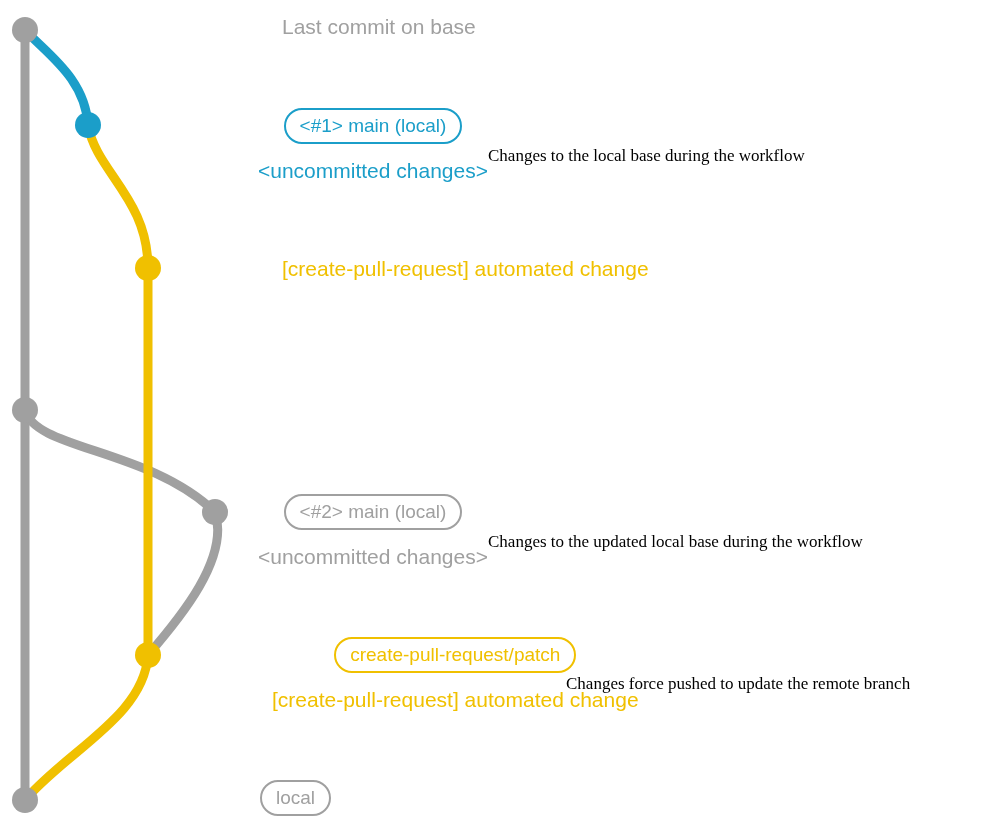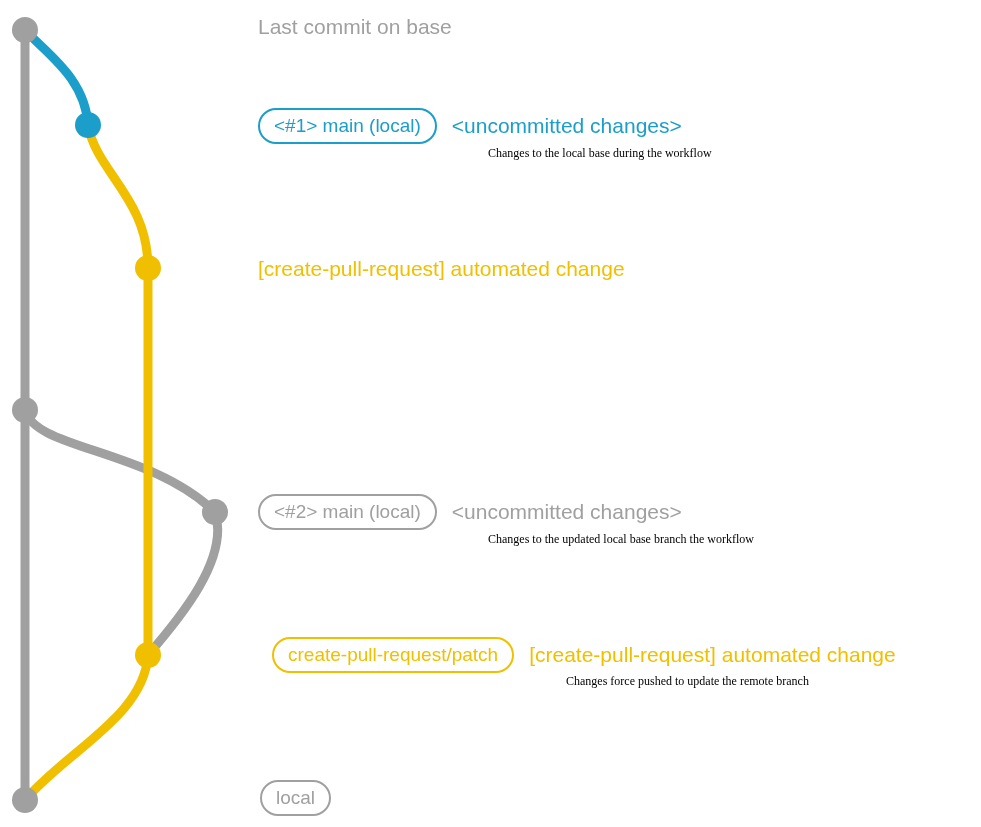--- a/index.html
+++ b/index.html
@@ -27,39 +27,41 @@
   .yellow-line { stroke: var(--yellow); }
   .gray-dot    { fill: var(--gray); }
   .blue-dot    { fill: var(--blue); }
   .yellow-dot  { fill: var(--yellow); }
 
   .note {
     position: absolute;
     font-size: 21px;
     line-height: 1.2;
     white-space: nowrap;
+    margin-left: 24px;
   }
   .gray-text   { color: var(--gray); }
   .blue-text   { color: var(--blue); }
   .yellow-text { color: var(--yellow); }
 
   .desc {
     position: absolute;
     font-family: "Liberation Serif", serif;
-    font-size: 12px;
+    font-size: 17px;
     color: var(--ink);
     white-space: nowrap;
   }
 
   .row {
     position: absolute;
     display: flex;
     align-items: center;
     gap: 15px;
     white-space: nowrap;
+    flex-direction: column;
   }
   .badge {
     display: inline-block;
     border: 2px solid;
     border-radius: 18px;
     padding: 4px 14px;
     font-size: 19px;
     line-height: 24px;
   }
   .blue-badge   { color: var(--blue);   border-color: var(--blue); }
@@ -101,21 +103,21 @@
   </div>
   <div class="desc" style="left:488px; top:146px">Changes to the local base during the workflow</div>
 
   <div class="note yellow-text" style="left:258px; top:256px">[create-pull-request] automated change</div>
 
 
   <div class="row" style="left:258px; top:494px">
     <span class="badge gray-badge">&lt;#2&gt; main (local)</span>
     <span class="status gray-text">&lt;uncommitted changes&gt;</span>
   </div>
-  <div class="desc" style="left:488px; top:532px">Changes to the updated local base branch the workflow</div>
+  <div class="desc" style="left:488px; top:532px">Changes to the updated local base during the workflow</div>
 
   <div class="row" style="left:272px; top:637px">
     <span class="badge yellow-badge">create-pull-request/patch</span>
     <span class="status yellow-text">[create-pull-request] automated change</span>
   </div>
   <div class="desc" style="left:566px; top:674px">Changes force pushed to update the remote branch</div>
 
   <div class="row" style="left:260px; top:780px">
     <span class="badge gray-badge">local</span>
   </div>

